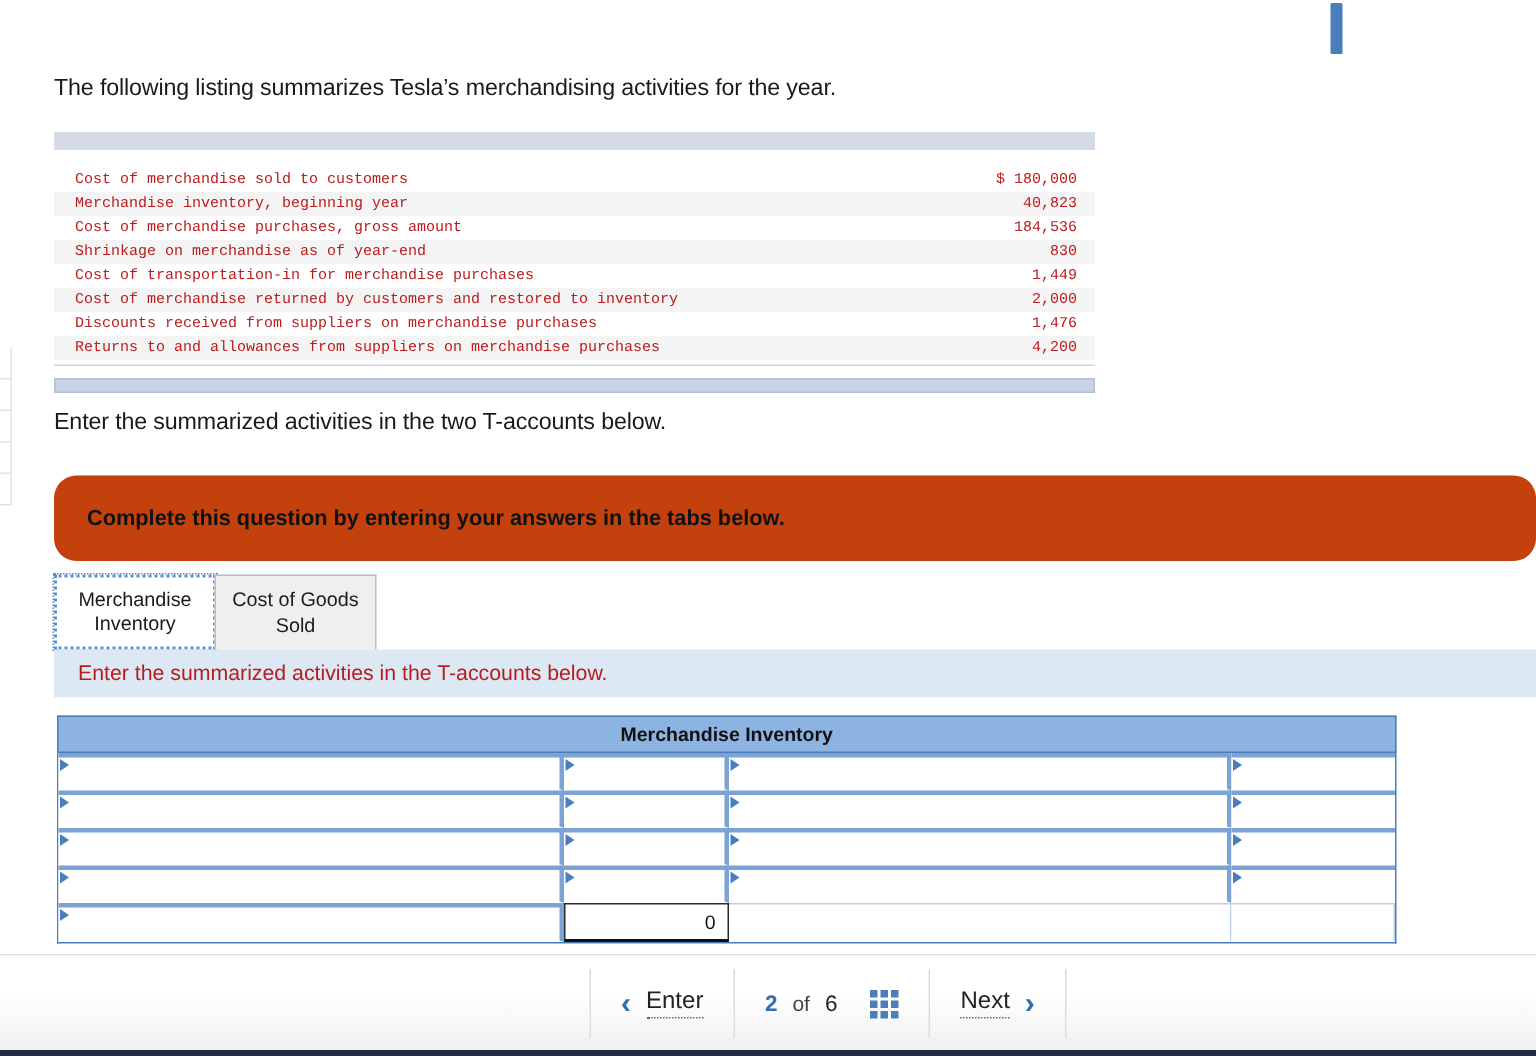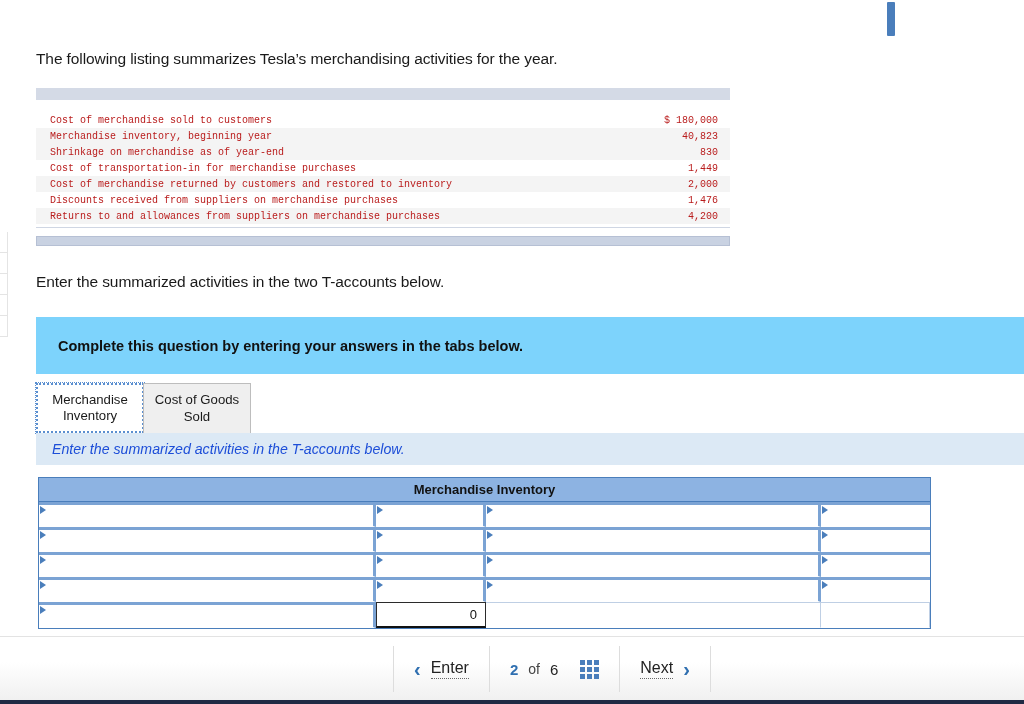--- a/index.html
+++ b/index.html
@@ -65,21 +65,21 @@
 
   
   .instr2 {
     position: absolute; left: 36px; top: 273px;
     font-size: 15.5px; color: #1a1a1a; letter-spacing: -0.1px;
   }
 
   
   .banner {
     position: absolute; left: 36px; top: 317px; width: 988px; height: 57px;
-    background: #7dd3fc; display: flex; align-items: center;
+    background: #c2410c; display: flex; align-items: center; border-radius: 15px;
   }
   .banner-text {
     margin-left: 22px; font-size: 14.5px; font-weight: bold; color: #111;
   }
 
   
   .tabs {
     position: absolute; left: 36px; top: 381px; height: 52px;
     display: flex; align-items: flex-end;
   }
@@ -94,21 +94,21 @@
   .tab.active {
     background: #ffffff; border: 2px dotted #5b8fd0;
     outline: 1px dotted #5b8fd0;
   }
 
   
   .band {
     position: absolute; left: 36px; top: 433px; width: 988px; height: 32px;
     background: #dce9f5; display: flex; align-items: center;
   }
-  .band-text { margin-left: 16px; font-size: 14.2px; color: #1d4ed8; font-style: italic; }
+  .band-text { margin-left: 16px; font-size: 14.2px; color: #b91c1c; }
 
   
   .taccount {
     position: absolute; left: 38px; top: 477px; width: 893px;
   }
   .ta-header {
     height: 25px; background: #8db3e2; border: 1px solid #4a7ebb;
     display: flex; align-items: center; justify-content: center;
     font-size: 13px; font-weight: bold; color: #111;
   }
@@ -198,20 +198,24 @@
     <div class="listing-topbar"></div>
     <div class="listing-rows" id="listing-rows">
         <div class="lrow">
           <span class="lbl">Cost of merchandise sold to customers</span>
           <span class="val">$ 180,000</span>
         </div>
         <div class="lrow alt">
           <span class="lbl">Merchandise inventory, beginning year</span>
           <span class="val">40,823</span>
         </div>
+        <div class="lrow">
+          <span class="lbl">Cost of merchandise purchases, gross amount</span>
+          <span class="val">184,536</span>
+        </div>
         <div class="lrow alt">
           <span class="lbl">Shrinkage on merchandise as of year-end</span>
           <span class="val">830</span>
         </div>
         <div class="lrow">
           <span class="lbl">Cost of transportation-in for merchandise purchases</span>
           <span class="val">1,449</span>
         </div>
         <div class="lrow alt">
           <span class="lbl">Cost of merchandise returned by customers and restored to inventory</span>

